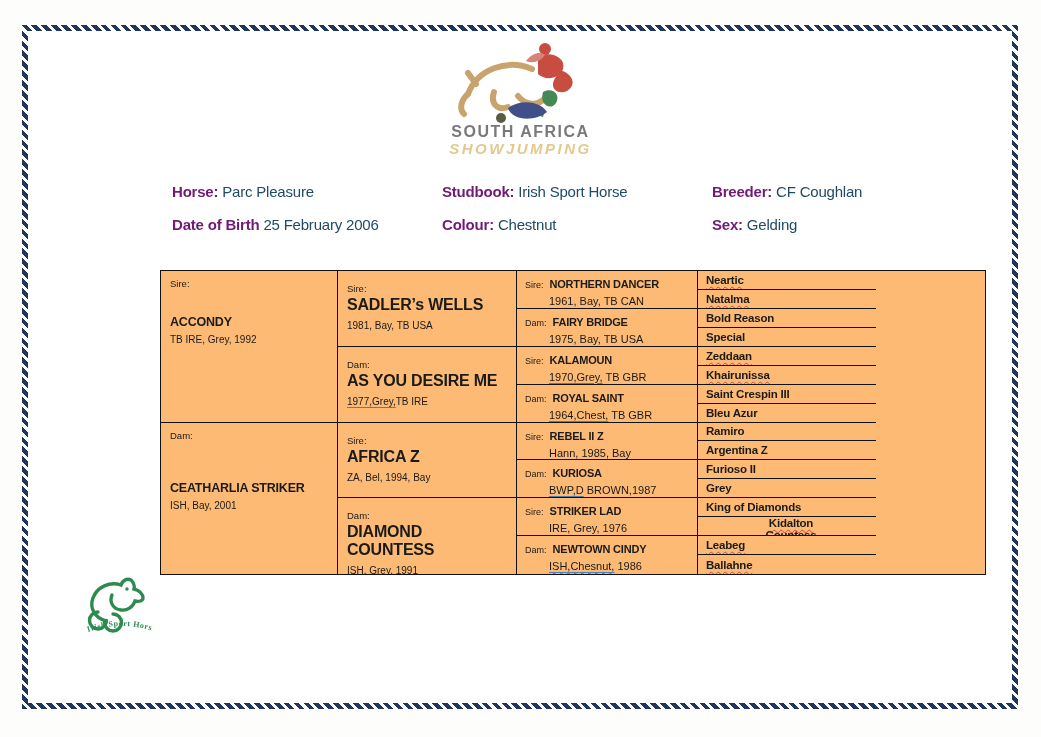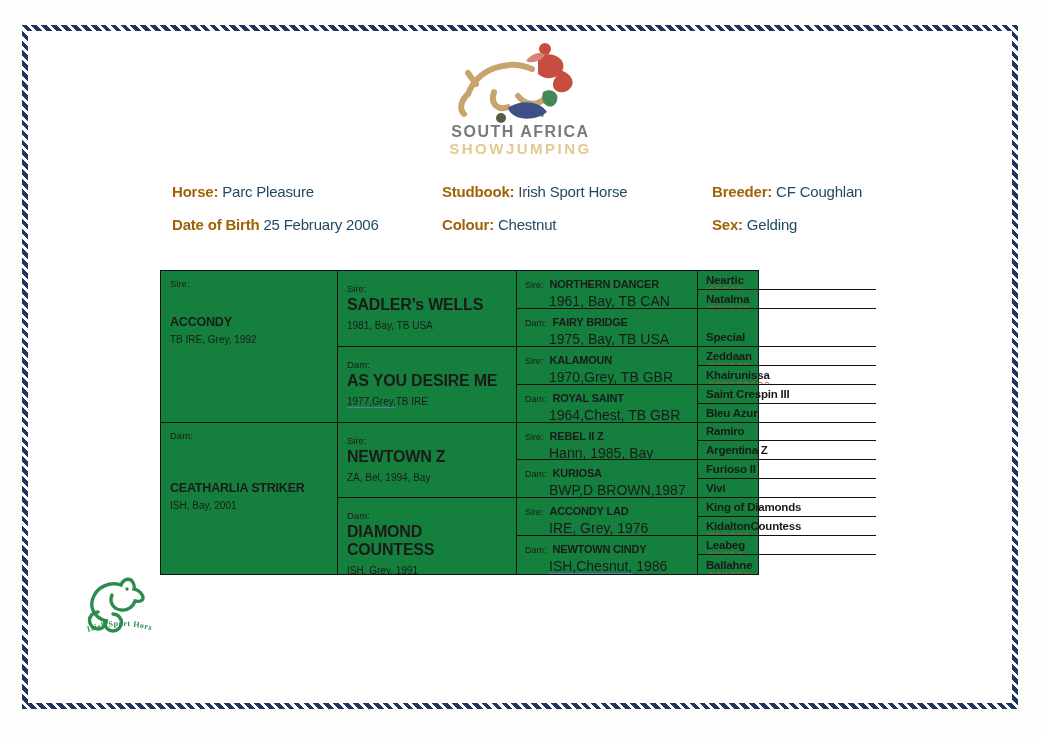--- a/index.html
+++ b/index.html
@@ -11,31 +11,31 @@
   .frame{
     position:absolute;left:22px;top:25px;width:996px;height:684px;
     background:repeating-linear-gradient(45deg,#20365f 0 4px,#ffffff 4px 7px);
   }
   .frame-inner{position:absolute;inset:6px;background:#ffffff;}
   
   .brand{position:absolute;top:42px;left:50%;transform:translateX(-50%);
     width:280px;text-align:center;}
   .brand svg{display:block;margin:0 auto;}
   .brand-line1{font-weight:bold;font-size:16px;letter-spacing:1.5px;color:#77797a;line-height:16px;}
-  .brand-line2{font-weight:bold;font-size:15px;letter-spacing:2.5px;color:#e3c98f;line-height:15px;margin-top:1px;}
+  .brand-line2{font-weight:bold;font-size:15px;letter-spacing:2.5px;color:#e3c98f;line-height:15px;margin-top:1px;font-style:italic;}
   
   .info-item{position:absolute;font-size:15px;white-space:nowrap;letter-spacing:-0.2px;}
-  .info-item b{color:#a16207;}
+  .info-item b{color:#701a75;}
   .info-val{color:#1f4a63;}
   
   .ptable{
-    position:absolute;left:160px;top:270px;width:599px;height:305px;
+    position:absolute;left:160px;top:270px;width:826px;height:305px;
     display:grid;grid-template-columns:177px 179px 181px 178px;
     grid-template-rows:repeat(16,1fr);
-    border:1px solid #111;box-sizing:border-box;background:#15803d;
+    border:1px solid #111;box-sizing:border-box;background:#fdba74;
   }
   .cell{border-right:1px solid #111;border-bottom:1px solid #111;
     box-sizing:border-box;overflow:hidden;}
   .cell.c4{border-right:none;}
   .cell.rlast{border-bottom:none;}
   .slabel{font-size:9.5px;color:#1a1a1a;}
   
   .g1{padding:7px 9px 0 9px;display:flex;flex-direction:column;}
   .g1 .nm{font-weight:bold;font-size:12.5px;letter-spacing:-0.2px;}
   .g1 .dt{font-size:10px;margin-top:5px;}
@@ -43,21 +43,21 @@
   .g1.dam .block{margin-top:40px;}
   
   .g2{padding:7px 9px 0 9px;}
   .g2 .nm{font-weight:bold;font-size:16px;letter-spacing:-0.2px;}
   .g2 .dt{font-size:10px;margin-top:6px;}
   
   .g3{padding:3px 4px 0 8px;}
   .g3 .line1{line-height:17px;white-space:nowrap;}
   .g3 .line1 .slabel{margin-right:6px;font-size:9px;}
   .g3 .nm{font-weight:bold;font-size:11px;letter-spacing:-0.2px;}
-  .g3 .dt{font-size:14px;line-height:15px;padding-left:24px;white-space:nowrap;}
+  .g3 .dt{font-size:11px;line-height:15px;padding-left:24px;white-space:nowrap;}
   
   .g4{display:flex;align-items:center;padding-left:8px;font-weight:bold;
     font-size:11.5px;letter-spacing:-0.2px;white-space:nowrap;}
   
   .ub{text-decoration:underline;text-decoration-color:#4d7fb5;text-underline-offset:2px;}
   .sq{text-decoration:underline wavy #cf4a3c;text-decoration-thickness:1px;text-underline-offset:2px;}
   
   .ish{position:absolute;left:82px;top:575px;}
 </style>
 </head>
@@ -138,21 +138,21 @@
     <div class="nm">SADLER’s WELLS</div>
     <div class="dt"><span class="ub"></span><span>1981, Bay, TB USA</span></div>
   </div>
   <div class="cell g2" style="grid-column:2;grid-row:5 / span 4;">
     <span class="slabel">Dam:</span>
     <div class="nm">AS YOU DESIRE ME</div>
     <div class="dt"><span class="ub">1977,Grey,</span><span>TB IRE</span></div>
   </div>
   <div class="cell g2" style="grid-column:2;grid-row:9 / span 4;">
     <span class="slabel">Sire:</span>
-    <div class="nm">NEWTOWN Z</div>
+    <div class="nm">AFRICA Z</div>
     <div class="dt"><span class="ub"></span><span>ZA, Bel, 1994, Bay</span></div>
   </div>
   <div class="cell g2 rlast" style="grid-column:2;grid-row:13 / span 4;">
     <span class="slabel">Dam:</span>
     <div class="nm">DIAMOND COUNTESS</div>
     <div class="dt"><span class="ub"></span><span>ISH, Grey, 1991</span></div>
   </div>
 
   <div class="cell g3" style="grid-column:3;grid-row:1 / span 2;">
     <div class="line1"><span class="slabel">Sire:</span><span class="nm">NORTHERN DANCER</span></div>
@@ -172,36 +172,40 @@
   </div>
   <div class="cell g3" style="grid-column:3;grid-row:9 / span 2;">
     <div class="line1"><span class="slabel">Sire:</span><span class="nm">REBEL II Z</span></div>
     <div class="dt"><span class="ub"></span><span class="sq"><span class="ub"></span></span><span>Hann, 1985, Bay</span></div>
   </div>
   <div class="cell g3" style="grid-column:3;grid-row:11 / span 2;">
     <div class="line1"><span class="slabel">Dam:</span><span class="nm">KURIOSA</span></div>
     <div class="dt"><span class="ub">BWP,D</span><span class="sq"><span class="ub"></span></span><span> BROWN,1987</span></div>
   </div>
   <div class="cell g3" style="grid-column:3;grid-row:13 / span 2;">
-    <div class="line1"><span class="slabel">Sire:</span><span class="nm">ACCONDY LAD</span></div>
+    <div class="line1"><span class="slabel">Sire:</span><span class="nm">STRIKER LAD</span></div>
     <div class="dt"><span class="ub"></span><span class="sq"><span class="ub"></span></span><span>IRE, Grey, 1976</span></div>
   </div>
   <div class="cell g3 rlast" style="grid-column:3;grid-row:15 / span 2;">
     <div class="line1"><span class="slabel">Dam:</span><span class="nm">NEWTOWN CINDY</span></div>
     <div class="dt"><span class="ub"></span><span class="sq"><span class="ub">ISH,Chesnut,</span></span><span> 1986</span></div>
   </div>
 
   <div class="cell g4 c4" style="grid-column:4;grid-row:1;">
       <span class="sq">Neartic</span>
       <span></span>
     </div>
   <div class="cell g4 c4" style="grid-column:4;grid-row:2;">
       <span class="sq">Natalma</span>
       <span></span>
     </div>
+  <div class="cell g4 c4" style="grid-column:4;grid-row:3;">
+      <span class="sq"></span>
+      <span>Bold Reason</span>
+    </div>
   <div class="cell g4 c4" style="grid-column:4;grid-row:4;">
       <span class="sq"></span>
       <span>Special</span>
     </div>
   <div class="cell g4 c4" style="grid-column:4;grid-row:6;">
       <span class="sq">Khairunissa</span>
       <span></span>
     </div>
   <div class="cell g4 c4" style="grid-column:4;grid-row:5;">
       <span class="sq">Zeddaan</span>
@@ -222,27 +226,27 @@
   <div class="cell g4 c4" style="grid-column:4;grid-row:10;">
       <span class="sq"></span>
       <span>Argentina Z</span>
     </div>
   <div class="cell g4 c4" style="grid-column:4;grid-row:11;">
       <span class="sq"></span>
       <span>Furioso II</span>
     </div>
   <div class="cell g4 c4" style="grid-column:4;grid-row:12;">
       <span class="sq"></span>
-      <span>Vivi</span>
+      <span>Grey</span>
     </div>
   <div class="cell g4 c4" style="grid-column:4;grid-row:13;">
       <span class="sq"></span>
       <span>King of Diamonds</span>
     </div>
-  <div class="cell g4 c4" style="grid-column:4;grid-row:14;">
+  <div class="cell g4 c4" style="grid-column:4;grid-row:14;flex-direction:column;">
       <span class="sq">Kidalton</span>
       <span> Countess</span>
     </div>
   <div class="cell g4 c4 rlast" style="grid-column:4;grid-row:16;">
       <span class="sq">Ballahne</span>
       <span></span>
     </div>
   <div class="cell g4 c4" style="grid-column:4;grid-row:15;">
       <span class="sq">Leabeg</span>
       <span></span>

